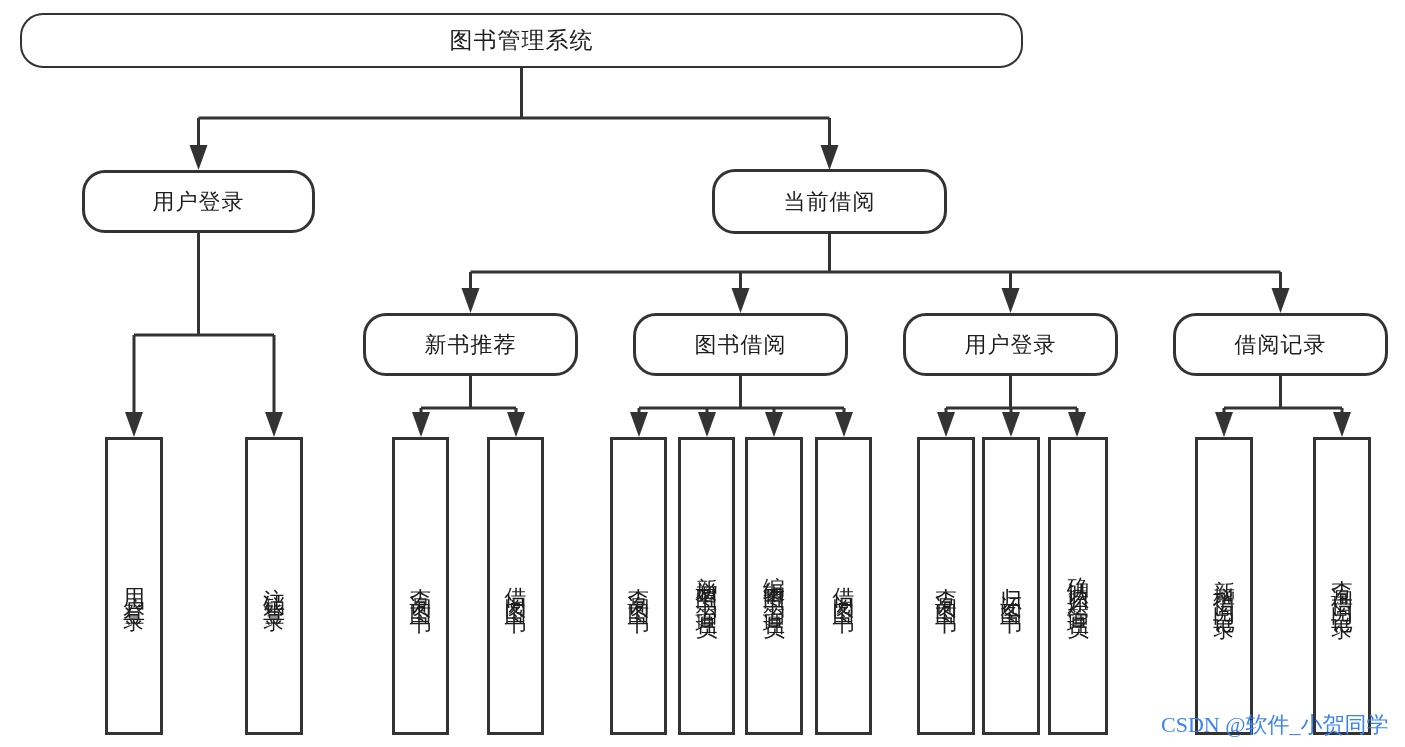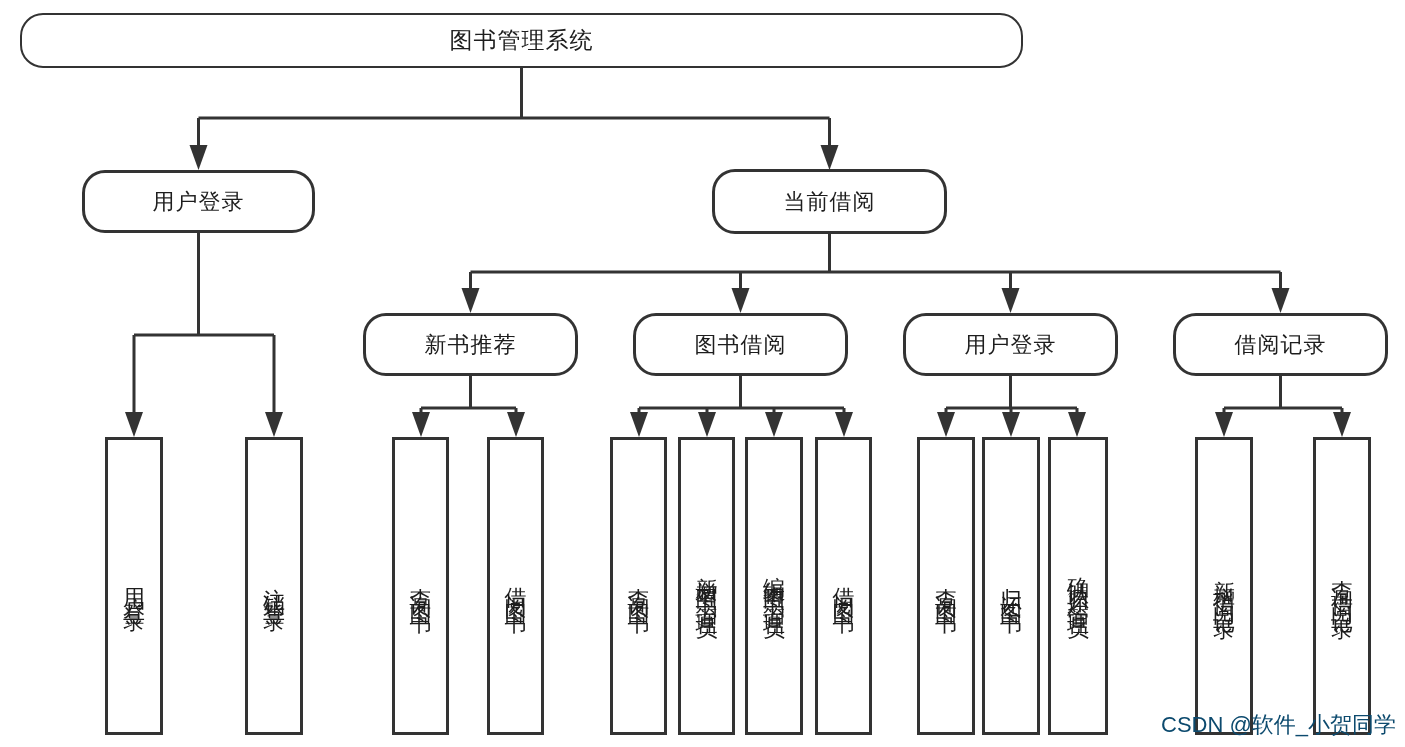--- a/index.html
+++ b/index.html
@@ -36,23 +36,24 @@
     text-orientation: mixed;
     letter-spacing: 8px;
     line-height: 1;
   }
   .vbox.long { letter-spacing: 6px; }
   #watermark {
     position: absolute;
     left: 1161px;
     top: 710px;
     font-size: 22px;
-    color: #0c4a6e;
+    color: #3b82f6;
     white-space: nowrap;
     z-index: 5;
+    font-family: Liberation Serif, serif;
   }
 </style>
 </head>
 <body>
 
 <div id="canvas">
 
   <svg id="connector-layer" viewBox="0 0 1405 747" xmlns="http://www.w3.org/2000/svg">
     <path fill="none" stroke="#333333" stroke-width="3" d="M521.5 68 V118 M198.5 118 H829.5 M198.5 118 V150 M829.5 118 V150
              M198.5 233 V335 M134 335 H274 M134 335 V418 M274 335 V418

